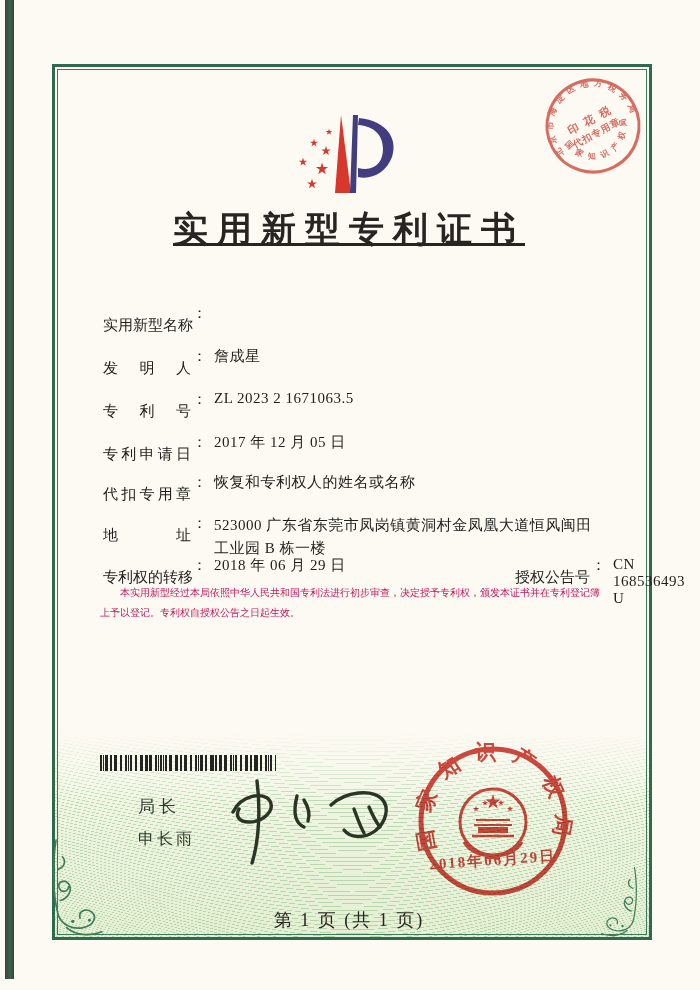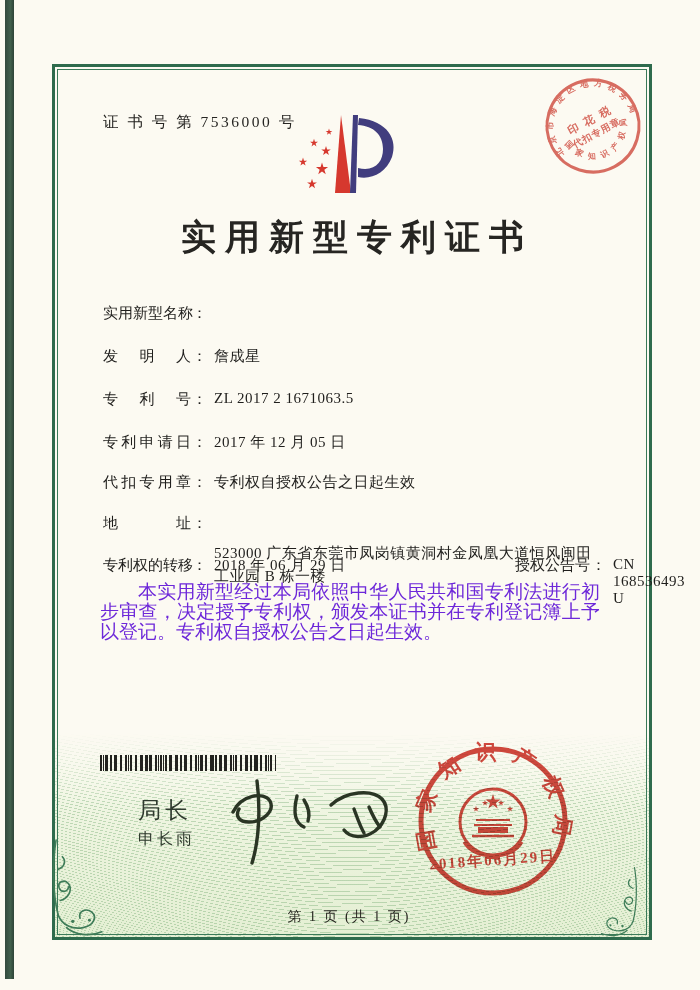--- a/index.html
+++ b/index.html
@@ -11,48 +11,48 @@
     background:
       repeating-radial-gradient(120% 95% at 50% 135%, rgba(96,158,96,.34) 0 1px, rgba(0,0,0,0) 1px 5px),
       linear-gradient(180deg,#f7f9ec 0%,#ebf3dc 55%,#e4efd3 100%);
     -webkit-mask-image:linear-gradient(180deg,transparent 0,#000 70px);
             mask-image:linear-gradient(180deg,transparent 0,#000 70px);}
   .frame{position:absolute;left:52px;top:64px;width:594px;height:870px;
          border:3px solid #2e6b4d;}
   .frame-inner{position:absolute;left:2px;top:2px;right:2px;bottom:2px;border:1px solid #3a7a59;}
   .cert-no{position:absolute;left:103px;top:112px;font-size:15.5px;letter-spacing:2.5px;color:#262522;}
   .logo{position:absolute;left:295px;top:112px;}
-  .title{position:absolute;left:52px;top:206px;width:594px;margin:8px;text-align:center;
-         font-size:35px;font-weight:600;letter-spacing:9px;color:#262522;}
+  .title{position:absolute;left:52px;top:206px;width:594px;margin:0;text-align:center;
+         font-size:35px;font-weight:600;letter-spacing:9px;color:#262522;text-decoration:underline;}
   .row{position:absolute;left:103px;font-size:15px;display:flex;align-items:flex-start;white-space:nowrap;}
-  .row .lbl{display:inline-block;width:88px;text-align:justify;text-align-last:justify;}
+  .row .lbl{display:inline-block;width:88px;text-align:justify;text-align-last:justify;margin-top:12px;}
   .row .colon{margin:0 7px 0 1px;}
   .row .val{letter-spacing:.5px;white-space:pre-line;}
   .row.addr{white-space:normal;}
-  .row.addr .val{width:400px;line-height:1.55;margin-top:28px;}
+  .row.addr .val{width:400px;line-height:1.55;}
   .grant-right{position:absolute;left:412px;top:0;display:flex;white-space:nowrap;}
   .grant-right .lbl{width:88px;}
-  .body-text{position:absolute;left:100px;top:583px;width:500px;font-size:19px;
-             line-height:20px;text-align:justify;color:#6d28d9;font-family:Liberation Mono, monospace;}
+  .body-text{position:absolute;left:100px;top:583px;width:500px;font-size:10px;
+             line-height:20px;text-align:justify;color:#be185d;}
   .body-text p{margin:0;text-indent:2em;}
   .barcode{position:absolute;left:100px;top:755px;width:176px;height:16px;
     background-image:
       repeating-linear-gradient(90deg,#23231f 0 2px,transparent 2px 5px),
       repeating-linear-gradient(90deg,#23231f 0 1px,transparent 1px 7px),
       repeating-linear-gradient(90deg,transparent 0 3px,#23231f 3px 4px,transparent 4px 11px);}
-  .sig-title{position:absolute;left:138px;top:795px;font-size:23px;letter-spacing:4px;
+  .sig-title{position:absolute;left:138px;top:795px;font-size:17px;letter-spacing:4px;
              font-family:Liberation Serif, serif;color:#2f3a2e;}
   .sig-name{position:absolute;left:138px;top:829px;font-size:16px;letter-spacing:3px;
             font-family:"Liberation Sans","DejaVu Sans",sans-serif;color:#2f3a2e;}
   .signature-svg{position:absolute;left:205px;top:770px;}
   .seal{position:absolute;left:408px;top:736px;mix-blend-mode:multiply;opacity:.92;}
   .tax-stamp{position:absolute;left:538px;top:71px;transform:rotate(-28deg);
              mix-blend-mode:multiply;opacity:.85;}
   .footer{position:absolute;left:52px;top:908px;width:594px;text-align:center;
-          font-size:14px;letter-spacing:2px;color:#26251f;}
+          font-size:18px;letter-spacing:2px;color:#26251f;}
   .flourish-l{position:absolute;left:44px;top:838px;}
   .flourish-r{position:absolute;left:586px;top:866px;transform:scaleX(-1);}
   svg text{font-family:"Liberation Serif","DejaVu Serif",serif;}
 </style>
 </head>
 <body>
 
 <div class="page">
 
   <div class="spine"></div>
@@ -69,21 +69,20 @@
         <path d="M10,74 C14,84 24,88 34,86 C44,84 48,76 42,71 C37,67 29,70 31,77"></path>
         <path d="M12,60 C20,58 24,50 20,44 C16,39 9,42 11,48 C13,53 19,52 20,47"></path>
         <path d="M10,30 C16,28 18,22 14,18"></path>
         <path d="M18,86 C26,93 40,95 52,90"></path>
         <circle cx="24" cy="80" r="1.6" fill="#3e7c58" stroke="none"></circle>
         <circle cx="40" cy="79" r="1.4" fill="#3e7c58" stroke="none"></circle>
       </g>
     </defs>
   </svg>
 
-  <div class="cert-no">证 书 号 第 7536000 号</div>
 
   <svg class="logo" width="110" height="88" viewBox="0 0 110 88">
     <g fill="#d6382e">
       <use href="#star" transform="translate(34,20) scale(3.5)"></use>
       <use href="#star" transform="translate(19,31) scale(4.2)"></use>
       <use href="#star" transform="translate(31,39) scale(5)"></use>
       <use href="#star" transform="translate(8,50) scale(4.4)"></use>
       <use href="#star" transform="translate(27,57) scale(6.4)"></use>
       <use href="#star" transform="translate(17,72) scale(5.2)"></use>
       <polygon points="46,3 40,81 56,81"></polygon>
@@ -101,31 +100,31 @@
       <span class="colon">：</span>
   </div>
   <div class="row" style="top:347px">
     <span class="lbl">发明人</span>
       <span class="colon">：</span>
       <span class="val">詹成星</span>
   </div>
   <div class="row" style="top:390px">
     <span class="lbl">专利号</span>
       <span class="colon">：</span>
-      <span class="val">ZL 2017 2 1671063.5</span>
+      <span class="val">ZL 2023 2 1671063.5</span>
   </div>
   <div class="row" style="top:433px">
     <span class="lbl">专利申请日</span>
       <span class="colon">：</span>
       <span class="val">2017 年 12 月 05 日</span>
   </div>
   <div class="row" style="top:473px">
     <span class="lbl">代扣专用章</span>
       <span class="colon">：</span>
-      <span class="val">专利权自授权公告之日起生效</span>
+      <span class="val">恢复和专利权人的姓名或名称</span>
   </div>
   <div class="row addr" style="top:514px">
     <span class="lbl">地址</span>
       <span class="colon">：</span>
       <span class="val">523000 广东省东莞市凤岗镇黄洞村金凤凰大道恒风闽田
 工业园 B 栋一楼</span>
   </div>
   <div class="row" style="top:556px;right:52px">
     <span class="lbl">专利权的转移</span>
       <span class="colon">：</span>

